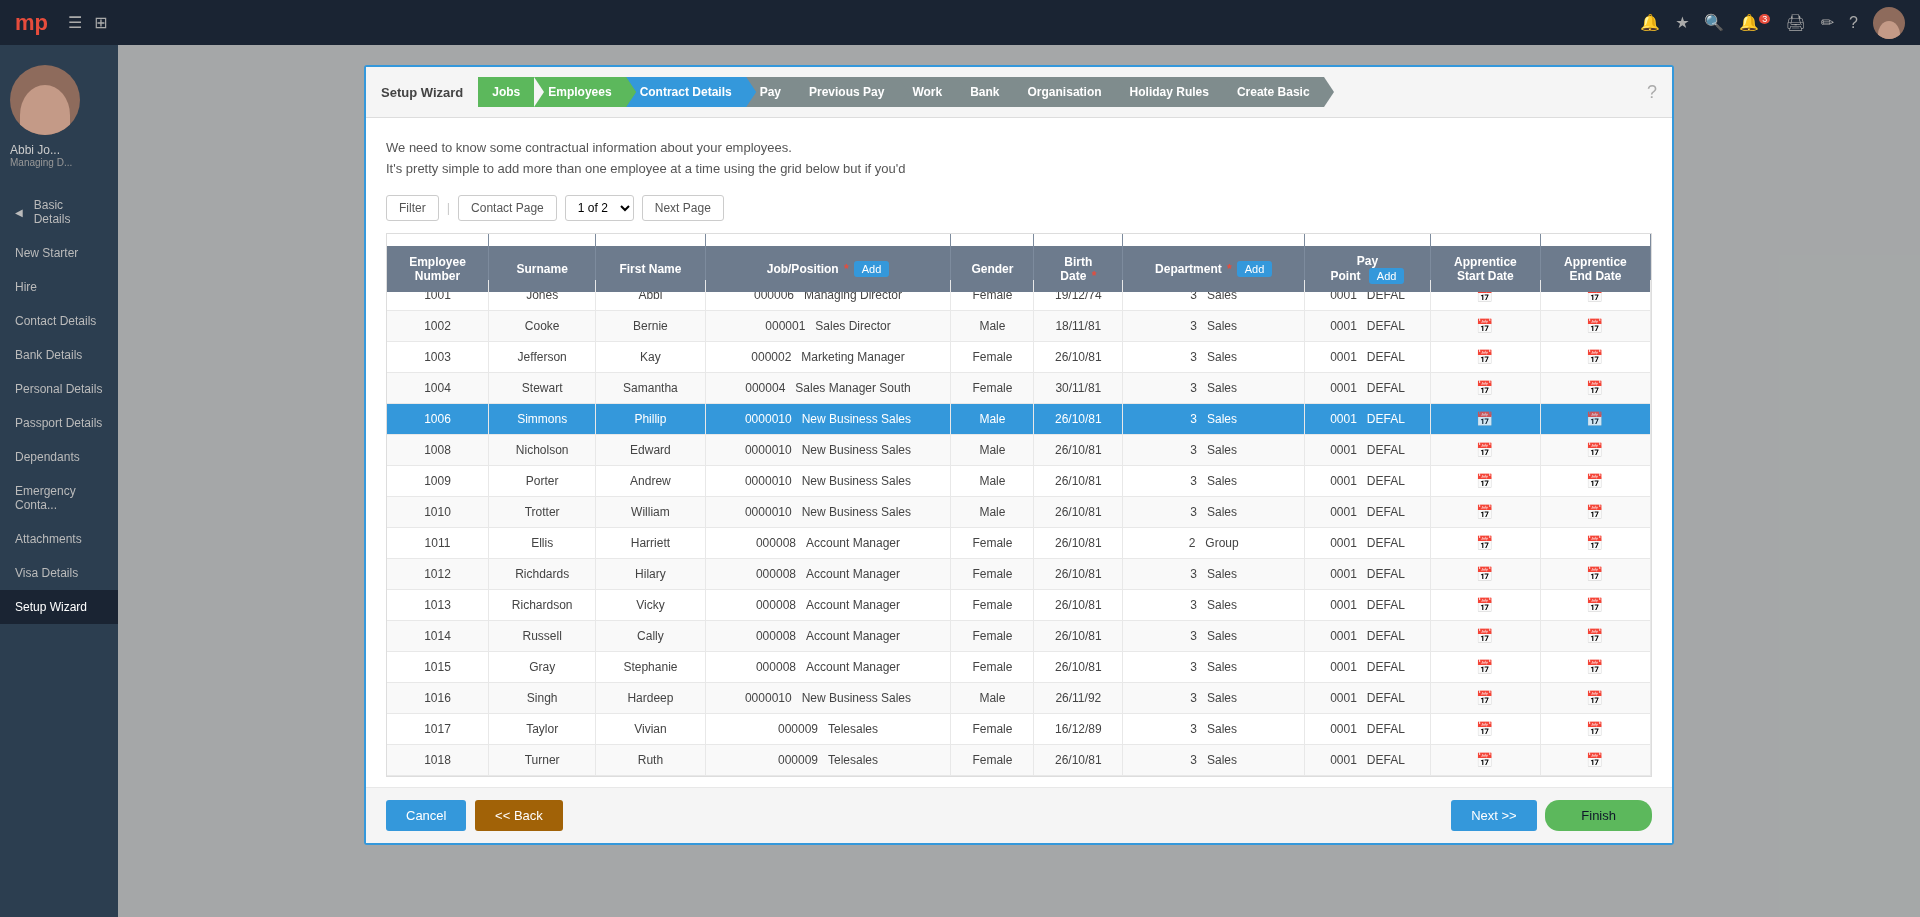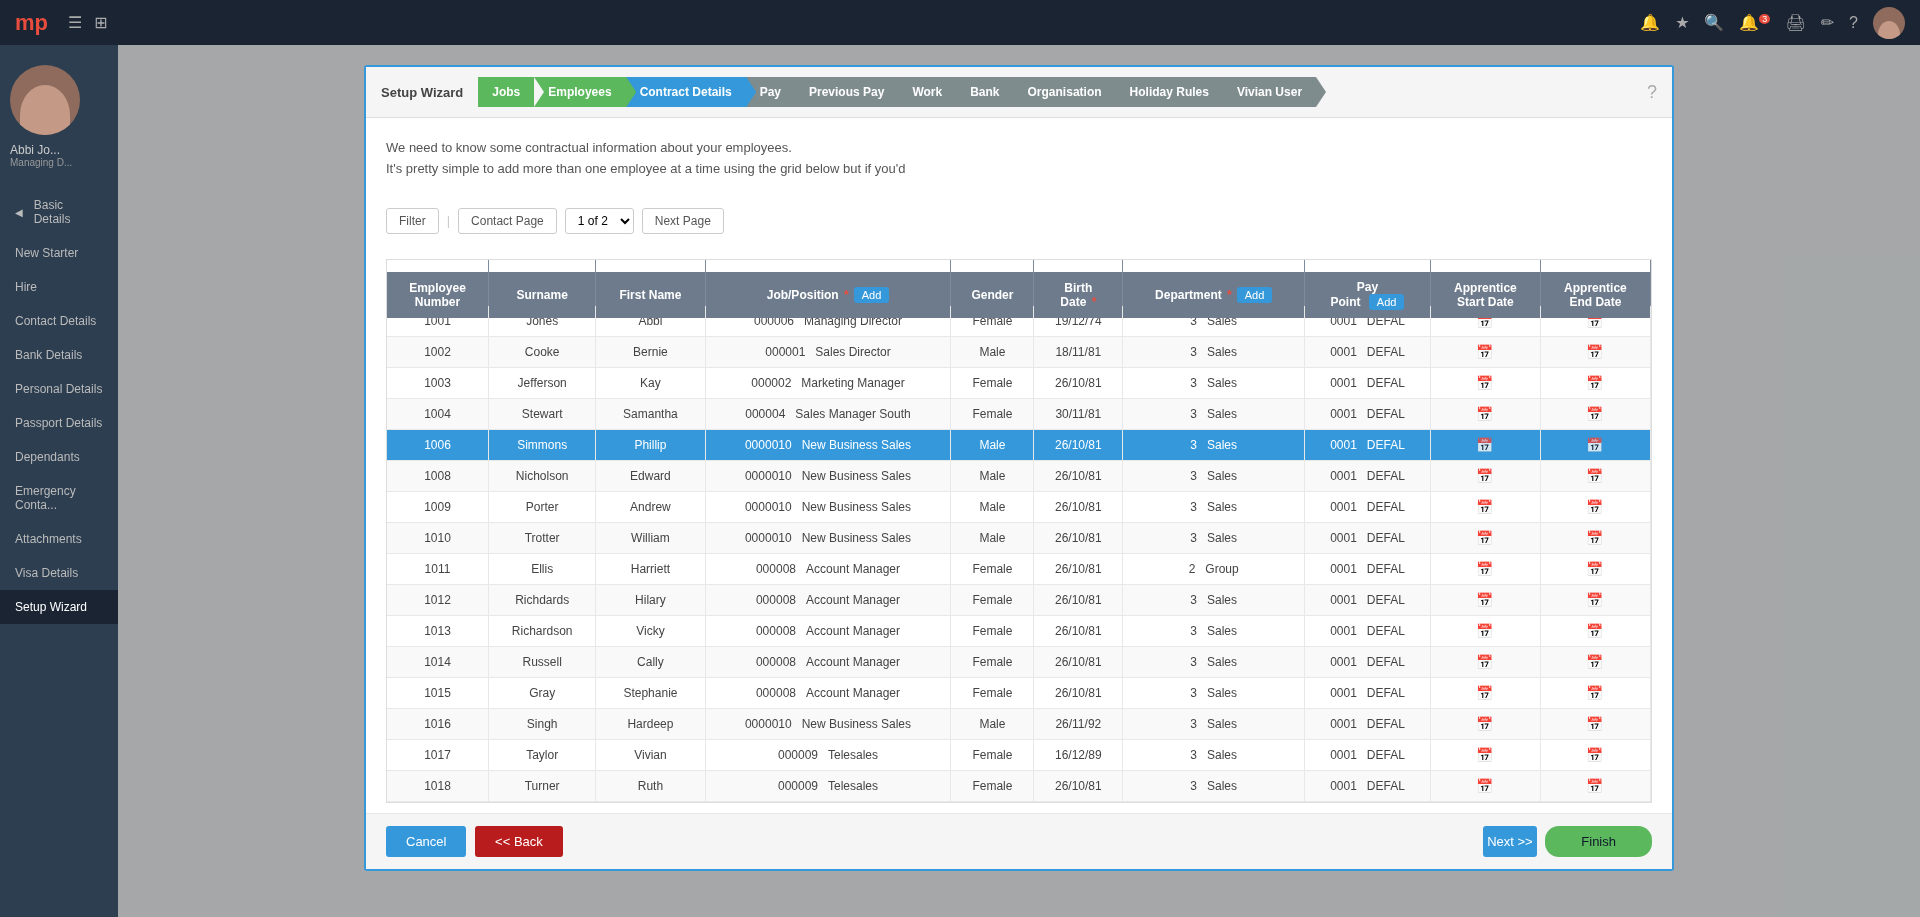--- a/index.html
+++ b/index.html
@@ -176,21 +176,20 @@
     .step:nth-child(10)::before { border-left-color: #7f8c8d; }
     .wizard-help { margin-left: auto; color: #aaa; font-size: 18px; cursor: pointer; }
 
     
     .modal-body {
       padding: 20px 20px 10px;
       flex: 1;
       overflow: hidden;
       display: flex;
       flex-direction: column;
-      gap: 13px;
     }
     .modal-desc { color: #555; font-size: 13px; line-height: 1.6; margin-bottom: 15px; }
 
     
     .toolbar {
       display: flex;
       align-items: center;
       gap: 8px;
       margin-bottom: 12px;
     }
@@ -283,34 +282,34 @@
     .cancel-btn {
       background: #3498db;
       color: white;
       border: none;
       padding: 8px 20px;
       border-radius: 3px;
       font-size: 13px;
       cursor: pointer;
     }
     .back-btn {
-      background: #b91c1c;
+      background: #a16207;
       color: white;
       border: none;
       padding: 8px 20px;
       border-radius: 3px;
       font-size: 13px;
       cursor: pointer;
       margin-left: 5px;
     }
     .next-nav-btn {
       background: #3498db;
       color: white;
       border: none;
-      padding: 8px 4px;
+      padding: 8px 20px;
       border-radius: 3px;
       font-size: 13px;
       cursor: pointer;
     }
     .finish-btn {
       background: #5cb85c;
       color: #0f172a;
       border: none;
       padding: 8px 36px;
       border-radius: 14px;
@@ -401,21 +400,21 @@
         <div class="wizard-steps">
           <div class="step step-green">Jobs</div>
           <div class="step step-green">Employees</div>
           <div class="step step-blue-active">Contract Details</div>
           <div class="step step-gray">Pay</div>
           <div class="step step-gray">Previous Pay</div>
           <div class="step step-gray">Work</div>
           <div class="step step-gray">Bank</div>
           <div class="step step-gray">Organisation</div>
           <div class="step step-gray">Holiday Rules</div>
-          <div class="step step-gray">Vivian User</div>
+          <div class="step step-gray">Create Basic</div>
         </div>
         <span class="wizard-help">?</span>
       </div>
 
       <div class="modal-body">
         <div class="modal-desc">
           <div>We need to know some contractual information about your employees.</div>
           <div>It's pretty simple to add more than one employee at a time using the grid below but if you'd</div>
         </div>
 

